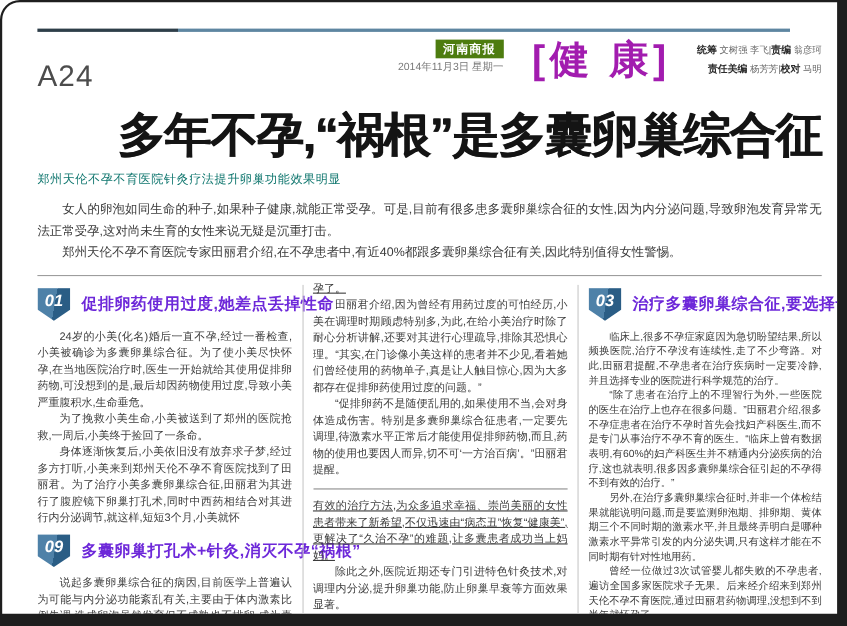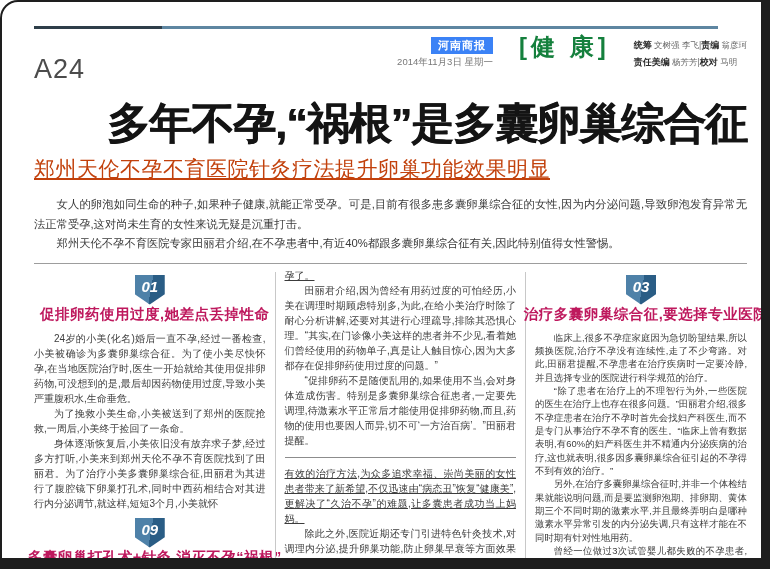--- a/index.html
+++ b/index.html
@@ -12,49 +12,49 @@
     position:absolute;inset:0;box-sizing:border-box;
     border:2px solid #1e1e1e;border-right-width:9px;border-bottom-width:11px;
     border-top-left-radius:18px;background:#fff;overflow:hidden;
   }
   .page{height:100%;box-sizing:border-box;padding:24px 14px 6px 32px;overflow:hidden;}
   
   .toprule{height:3px;background:linear-gradient(to right,#2e3e49 0,#2e3e49 128px,#5e86a1 128px,#5e86a1 96%,transparent 96%);}
   .header-row{display:flex;align-items:flex-start;margin-top:5px;height:46px;}
   .page-number{font-size:27px;color:#4c4c4c;letter-spacing:1px;margin-top:20px;}
   .mast-group{margin-left:auto;text-align:right;margin-top:1px;}
-  .mast-box{display:inline-block;background:#3b82f6;color:#fff;font-size:11px;font-weight:bold;padding:1px 7px;letter-spacing:1px;}
+  .mast-box{display:inline-block;background:#4d7c0f;color:#fff;font-size:11px;font-weight:bold;padding:1px 7px;letter-spacing:1px;}
   .mast-date{font-size:9.5px;color:#787878;margin-top:2px;}
-  .section-name{font-size:24px;font-weight:800;color:#15803d;margin:0 24px 0 26px;letter-spacing:4px;line-height:1.1;}
-  .staff{font-size:8.5px;color:#6a6a6a;line-height:1.9;margin-top:3px;white-space:nowrap;}
+  .section-name{font-size:36px;font-weight:800;color:#a21caf;margin:0 24px 0 26px;letter-spacing:4px;line-height:1.1;}
+  .staff{font-size:8.5px;color:#6a6a6a;line-height:1.9;margin-top:3px;white-space:nowrap;text-align:right;}
   .staff b{color:#2b2b2b;font-size:9px;}
   
   h1.headline{
     margin:20px 0 8px;font-size:43px;line-height:1.1;color:#141414;font-weight:900;
     letter-spacing:-1px;text-shadow:0.8px 0 currentColor;white-space:nowrap;text-align:right;
   }
-  h2.subtitle{margin:0 0 12px;font-size:21px;color:#c2410c;font-weight:500;letter-spacing:0.5px;text-decoration:underline;}
+  h2.subtitle{margin:0 0 12px;font-size:11px;color:#0f766e;font-weight:500;letter-spacing:0.5px;}
   
   .intro .para{font-size:11.3px;line-height:1.72;color:#3a3a3a;}
   .rule{height:1px;background:#9d9d9d;margin:9px 0 4px;}
   
   .columns{display:flex;align-items:stretch;}
   .col{flex:1 1 0;padding:0 9px;min-width:0;}
   .col.first{padding-left:0;}
   .col.right{flex:0 0 212px;padding-right:0;}
   .vsep{width:1px;background:#c8c8c8;margin-top:4px;}
-  .sec-head{display:flex;align-items:center;margin:7px 0 7px;flex-direction:column;}
+  .sec-head{display:flex;align-items:center;margin:7px 0 7px;}
   .badge{
     width:30px;height:30px;flex:0 0 30px;box-sizing:border-box;padding-top:3px;
     clip-path:polygon(0 0,100% 0,100% 66%,50% 100%,0 66%);
     background:linear-gradient(100deg,#4e81a8 52%,#2a5d85 52%);
     color:#fff;font-weight:bold;font-style:italic;font-size:15px;
     display:flex;justify-content:center;align-items:flex-start;
   }
-  .sec-title{font-size:14.5px;font-weight:800;color:#be185d;margin-left:10px;letter-spacing:0.5px;white-space:nowrap;}
+  .sec-title{font-size:14.5px;font-weight:800;color:#6d28d9;margin-left:10px;letter-spacing:0.5px;white-space:nowrap;}
   .para{font-size:10px;line-height:1.5;color:#3c3c3c;text-align:justify;text-indent:2em;margin:0;}
   .para.cont{text-indent:0;text-decoration:underline;}
   .col.right .para{font-size:9.4px;line-height:1.42;}
   .hsep{height:1px;background:#8c8c8c;margin:9px 0 8px;}
 </style>
 </head>
 <body>
 
 <div class="scan">
   <div class="page">

